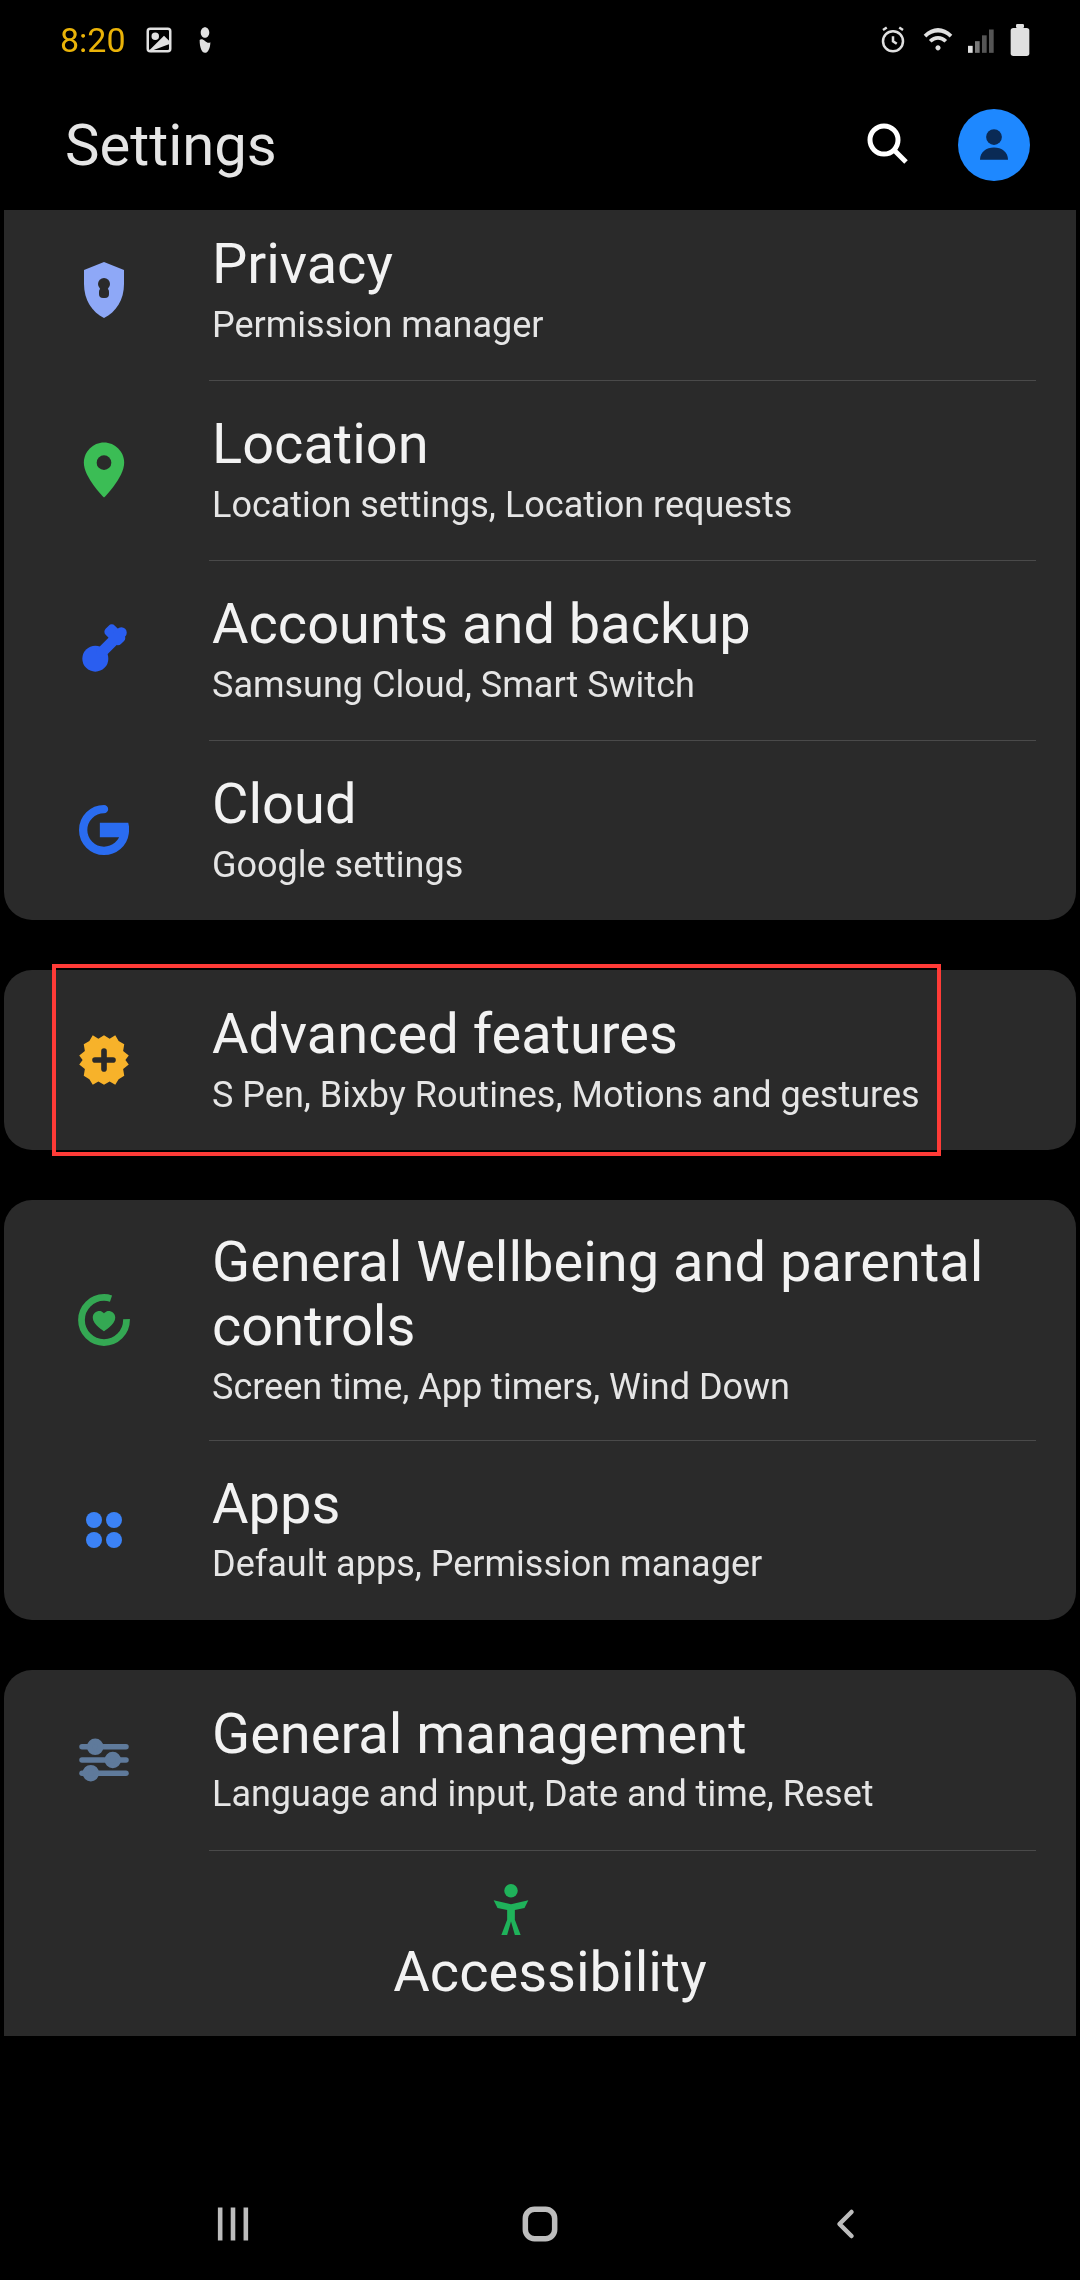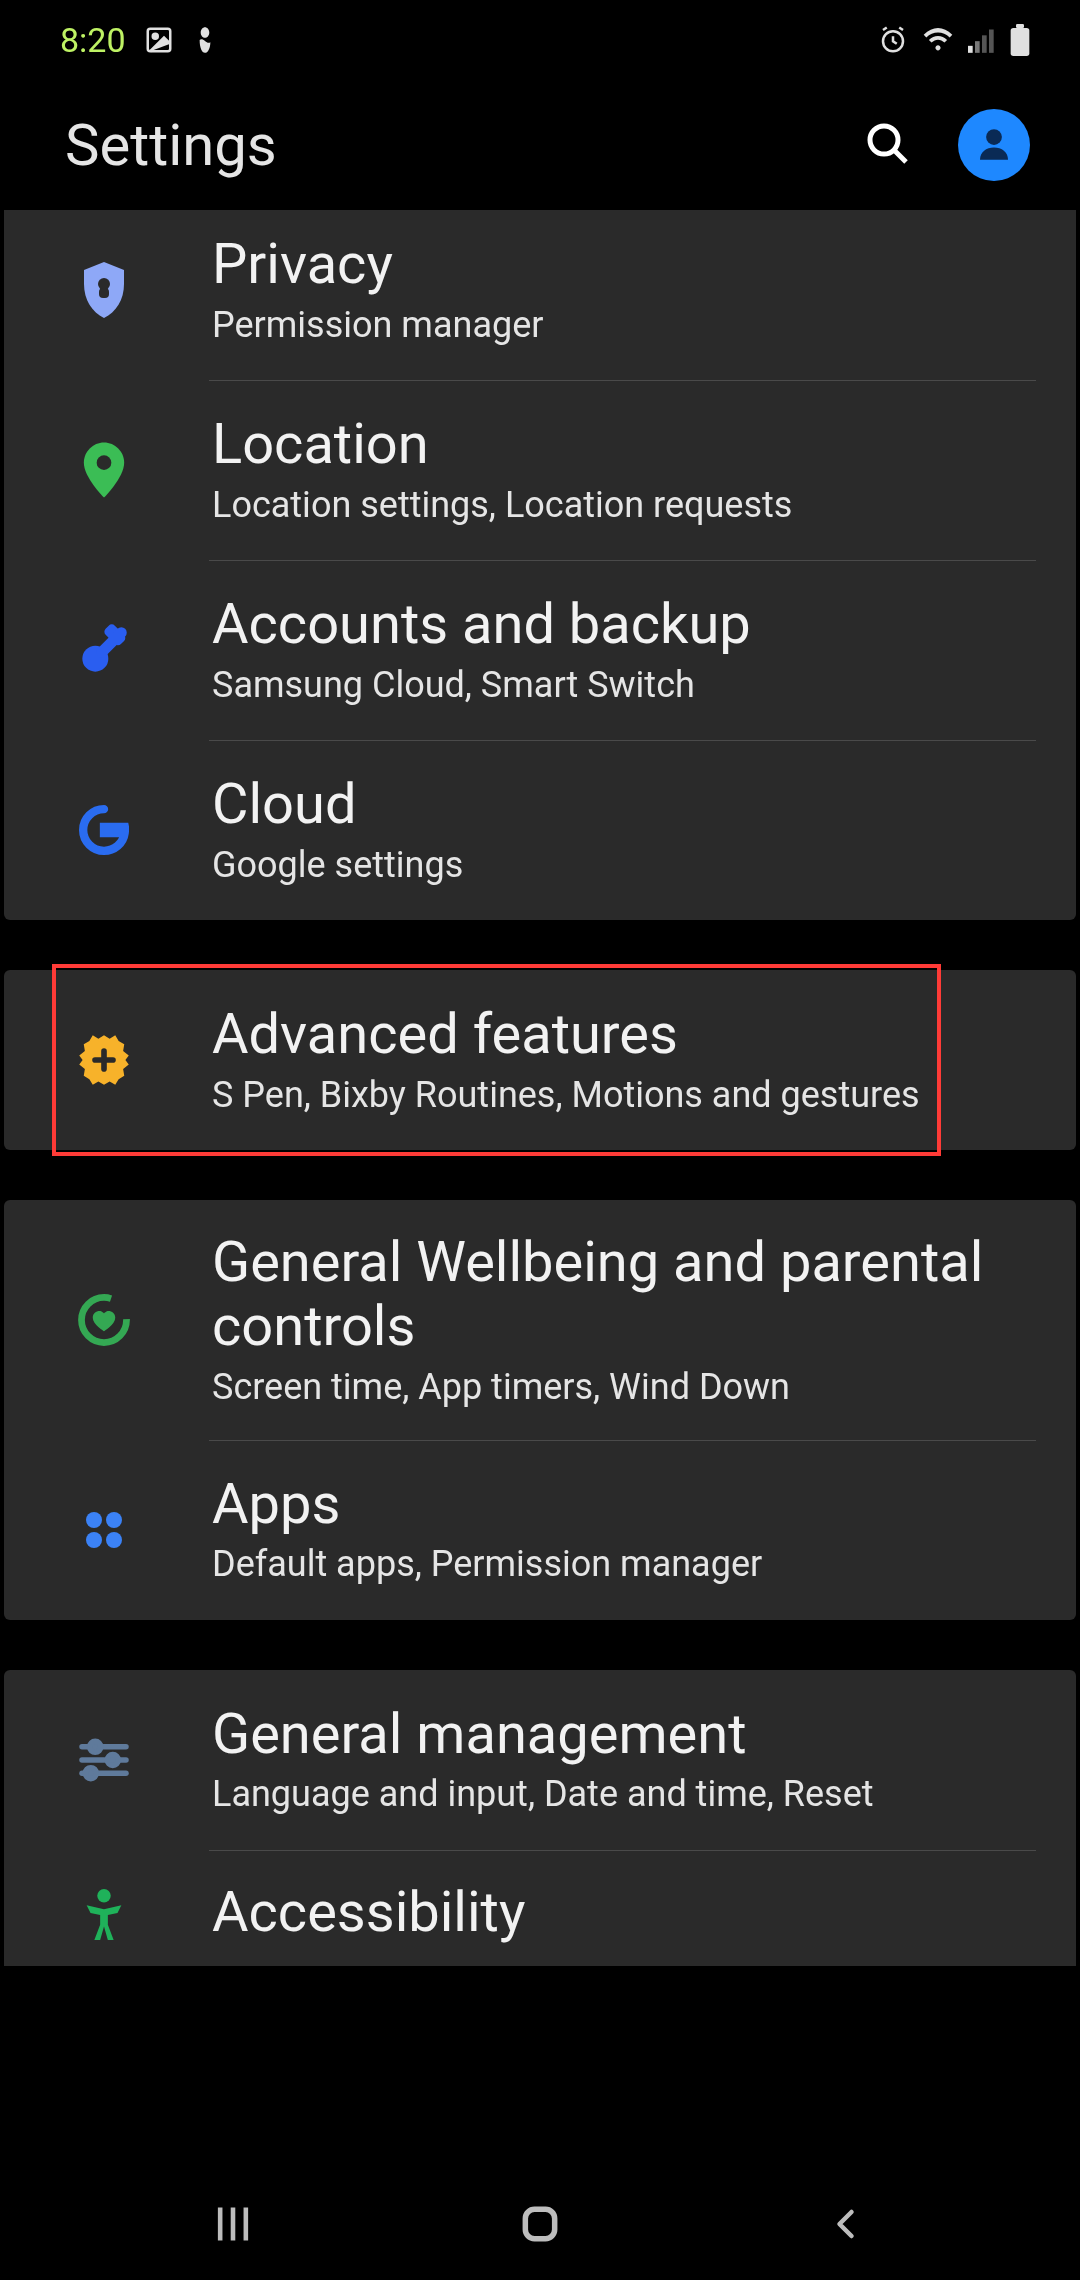--- a/index.html
+++ b/index.html
@@ -12,21 +12,21 @@
     overflow: hidden;
   }
   
   .status-bar {
     height: 80px;
     display: flex;
     align-items: center;
     justify-content: space-between;
     padding: 0 50px 0 60px;
     font-size: 34px;
-    color: #bef264;
+    color: #eab308;
   }
   .status-left { display: flex; align-items: center; gap: 18px; }
   .status-right { display: flex; align-items: center; gap: 14px; }
   .status-time { font-weight: 400; }
   .status-icon { display: inline-flex; }
   
   .header {
     height: 130px;
     display: flex;
     align-items: center;
@@ -52,21 +52,21 @@
     border: none;
   }
   
   .content {
     height: 1960px;
     overflow: hidden;
     padding: 0 0 0 0;
   }
   .card {
     background: #2a2a2a;
-    border-radius: 6px;
+    border-radius: 28px;
     margin: 0 4px 50px 4px;
   }
   .card.cut-top {
     border-top-left-radius: 0;
     border-top-right-radius: 0;
     margin-top: -10px;
   }
   .card.cut-bottom {
     border-bottom-left-radius: 0;
     border-bottom-right-radius: 0;
@@ -307,21 +307,21 @@
             <circle cx="16" cy="10" r="2.5" fill="#5f7a9b"></circle>
             <line x1="2" y1="16" x2="22" y2="16"></line>
             <circle cx="6" cy="16" r="2.5" fill="#5f7a9b"></circle>
           </svg>
       </div>
       <div class="row-text">
         <div class="row-title">General management</div>
         <div class="row-sub">Language and input, Date and time, Reset</div>
       </div>
     </div>
-    <div class="row" style="min-height:110px; padding-bottom:16px;">
+    <div class="row" style="min-height:110px; padding-bottom:26px;flex-direction:column;">
       <div class="row-icon">
         <svg width="48" height="54" viewBox="0 0 24 28" fill="#1fb25a">
             <circle cx="12" cy="4" r="3.5"></circle>
             <path d="M3 9l9 2 9-2-2 4-5 1v5l3 8h-3l-2-7-2 7H7l3-8v-5L5 13z"></path>
           </svg>
       </div>
       <div class="row-text">
         <div class="row-title">Accessibility</div>
         <div class="row-sub"></div>
       </div>

